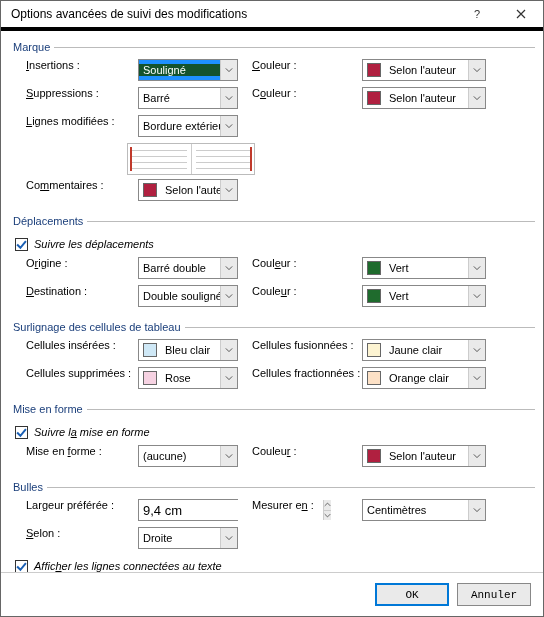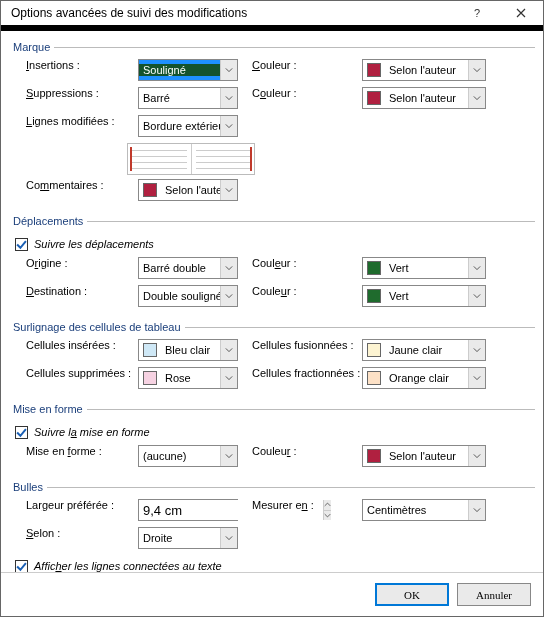--- a/index.html
+++ b/index.html
@@ -11,21 +11,21 @@
     color: #000;
     width: 544px;
     height: 617px;
     border: 1px solid #666;
     display: flex;
     flex-direction: column;
   }
   .titlebar {
     height: 30px;
     background: #fff;
-    border-bottom: 6px solid #000000;
+    border-bottom: 4px solid #000000;
     display: flex;
     align-items: center;
     padding: 0 0 0 10px;
   }
   .titlebar .title { flex: 1; font-size: 12px; }
   .titlebar .btn {
     width: 44px; height: 30px;
     display: flex; align-items: center; justify-content: center;
     color: #333;
   }
@@ -155,21 +155,21 @@
     padding: 10px 12px;
     display: flex;
     justify-content: flex-end;
     gap: 8px;
   }
   .pushbtn {
     min-width: 74px;
     height: 23px;
     border: 1px solid #888;
     background: #eaeaea;
-    font-family: Liberation Serif, serif; font-size: 11px;
+    font-family: Liberation Mono, monospace; font-size: 11px;
     padding: 0 12px;
   }
   .pushbtn.primary { border: 1px solid #0078d7; box-shadow: 0 0 0 1px #0078d7 inset; }
 </style>
 </head>
 <body>
 
 <div class="titlebar">
   <div class="title">Options avancées de suivi des modifications</div>
   <div class="btn">

